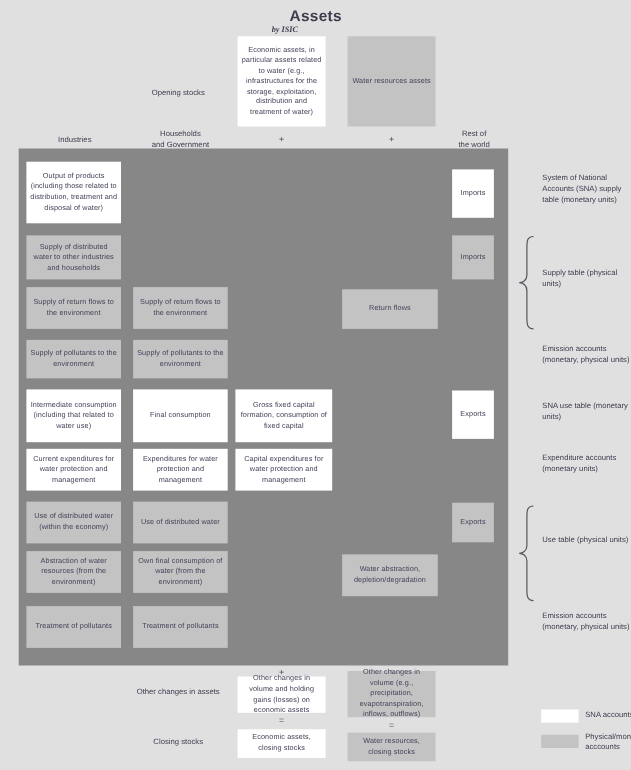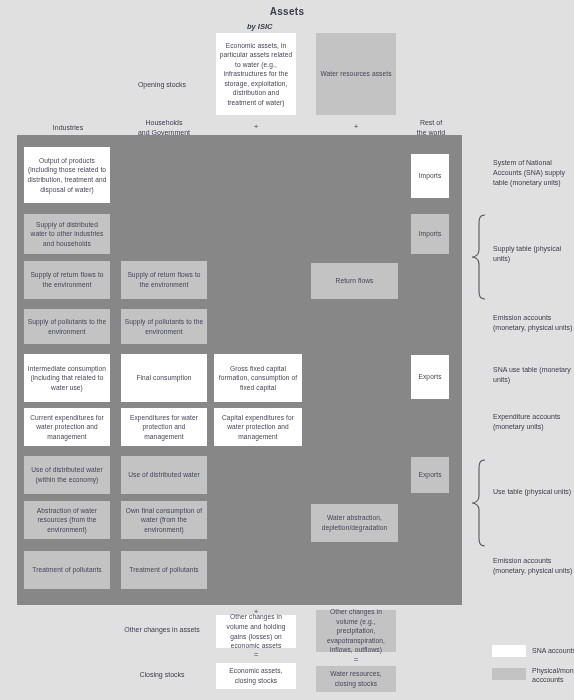--- a/index.html
+++ b/index.html
@@ -14,33 +14,34 @@
     background: #e0e0e0;
     font-family: "Liberation Sans", sans-serif;
     color: #3b3b4e;
     overflow: hidden;
   }
   .title {
     position: absolute;
     left: 0; right: 0;
     top: 6px;
     text-align: center;
-    font-size: 10px;
+    font-size: 14px;
     font-weight: bold;
     letter-spacing: .3px;
     color: #3b3b4e;
   }
   .byisic {
     position: absolute;
     top: 22px;
     left: 247px;
     font-size: 7.5px;
     font-style: italic;
     font-weight: bold;
     color: #3b3b4e;
+    font-family: Liberation Serif, serif;
   }
   
   .box {
     position: absolute;
     box-sizing: border-box;
     display: flex;
     align-items: center;
     justify-content: center;
     text-align: center;
     font-size: 6.6px;

